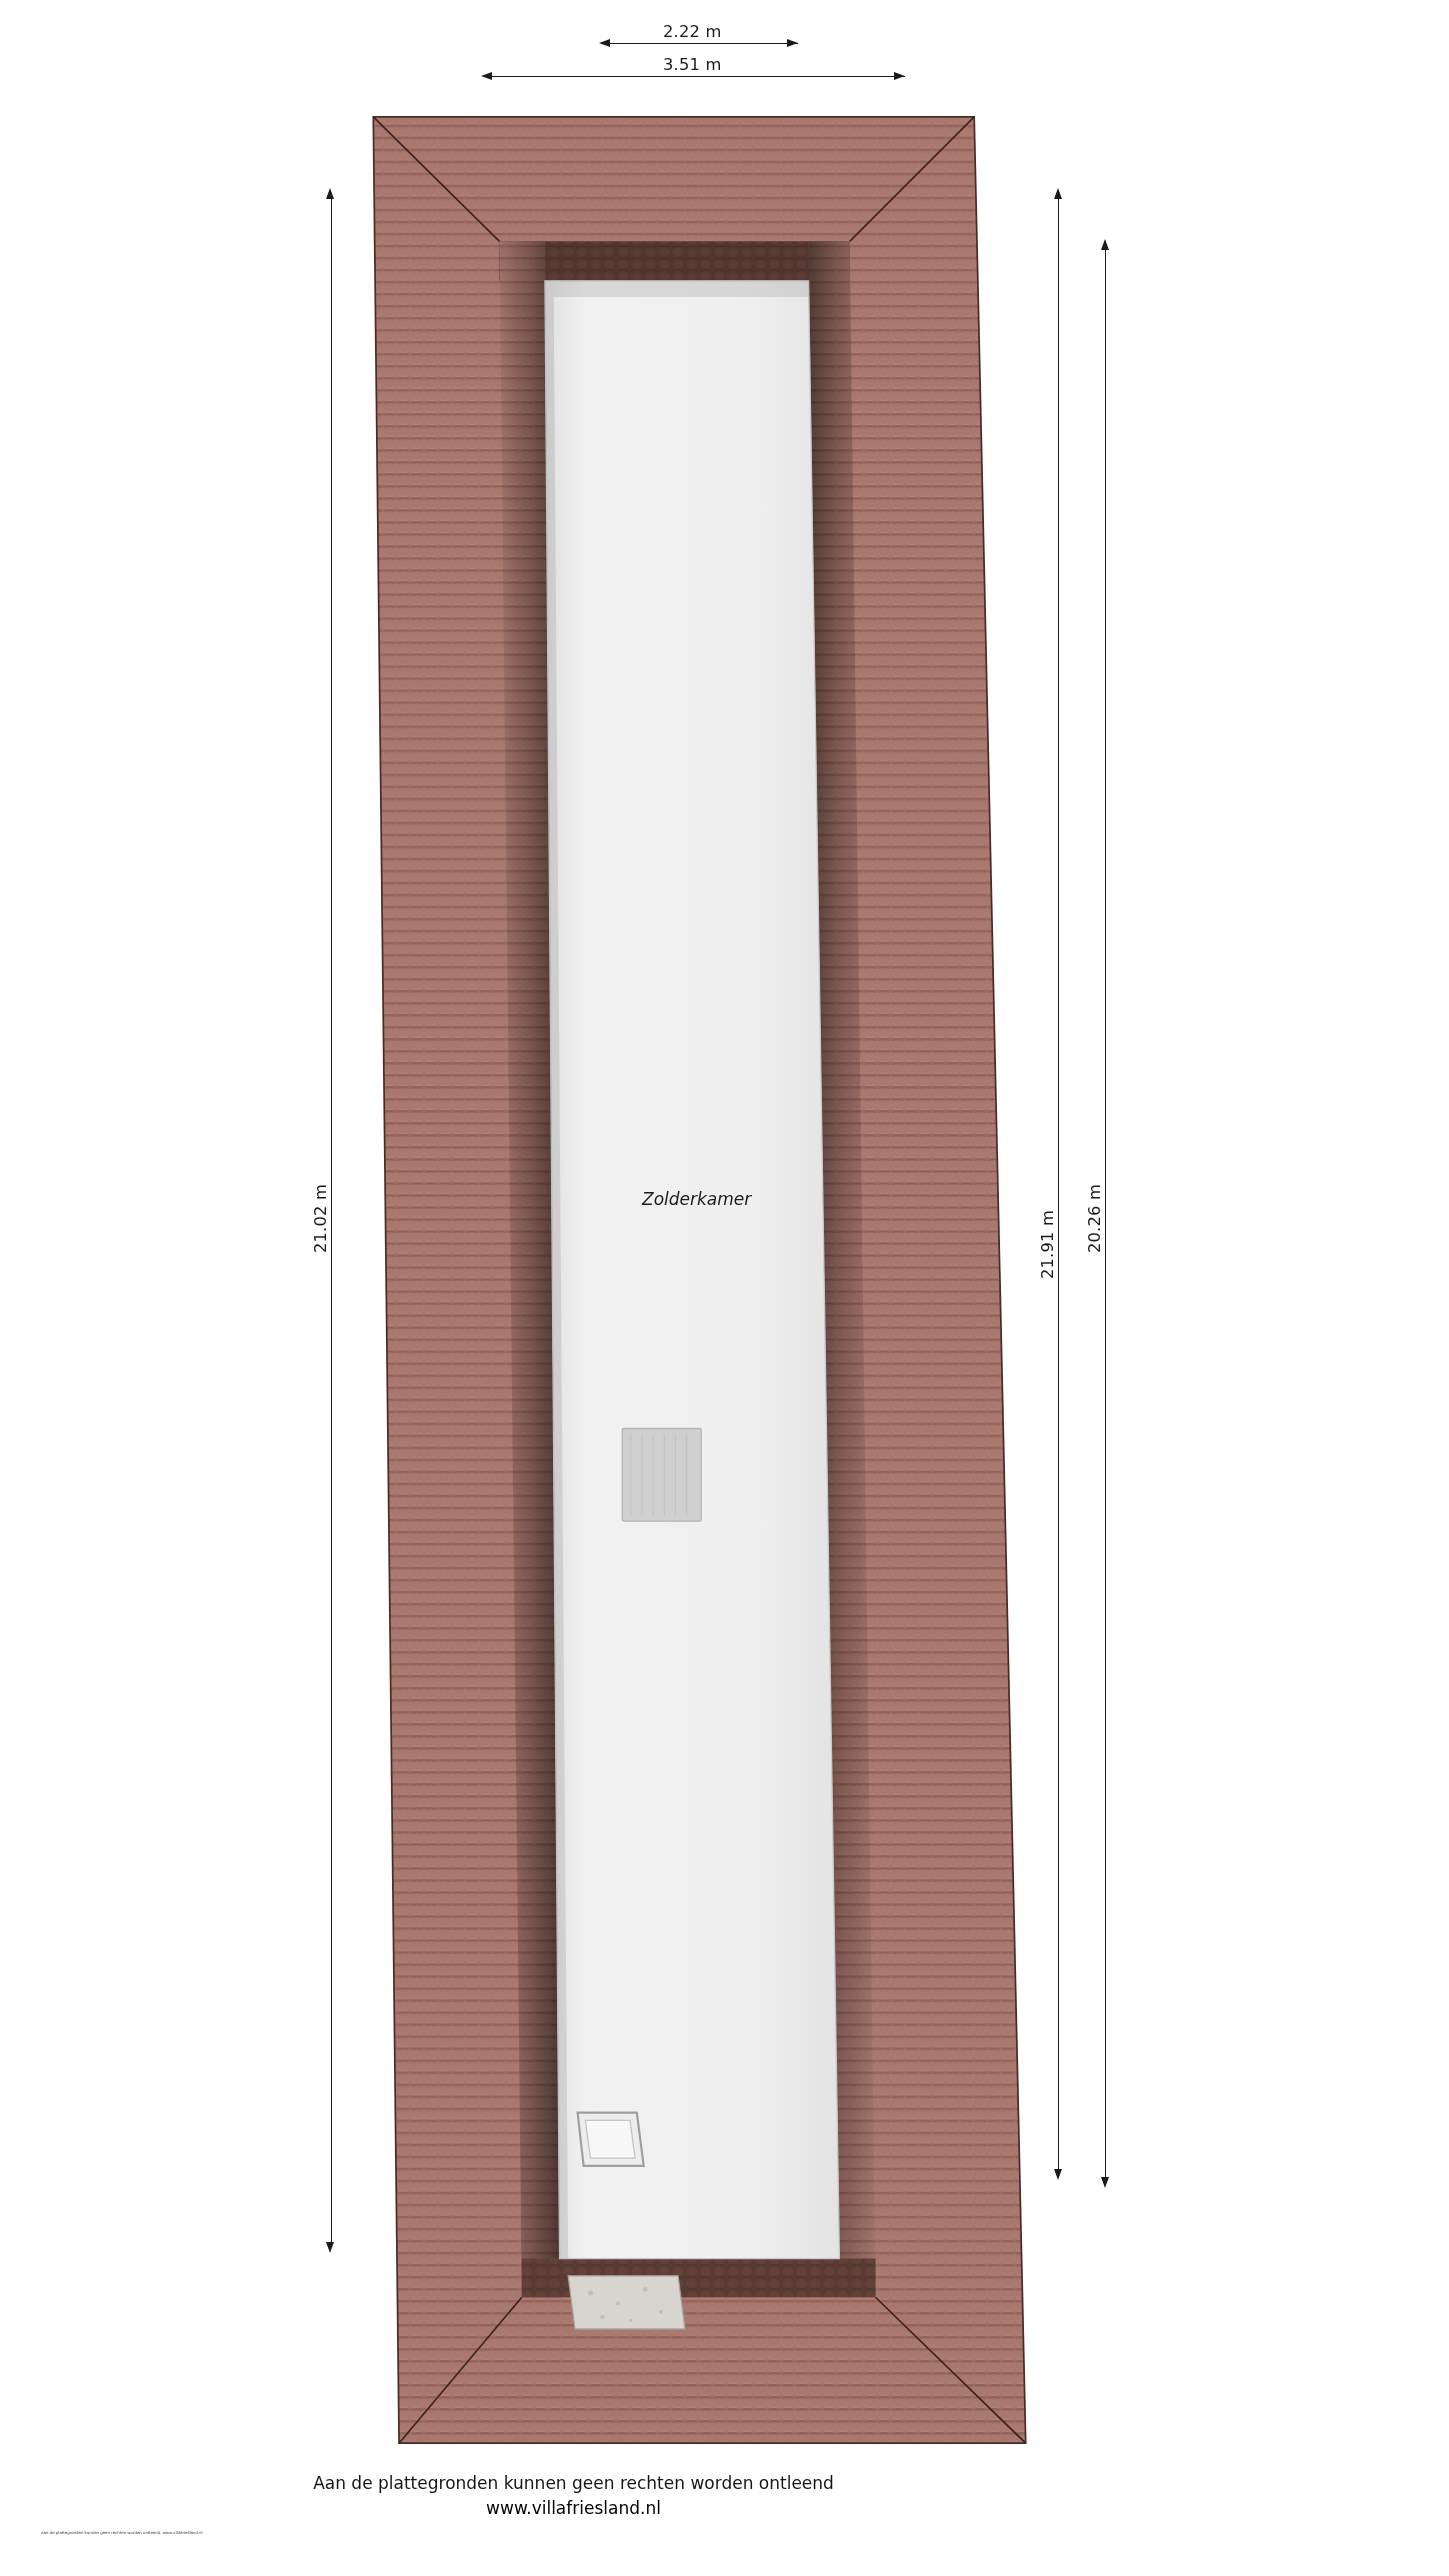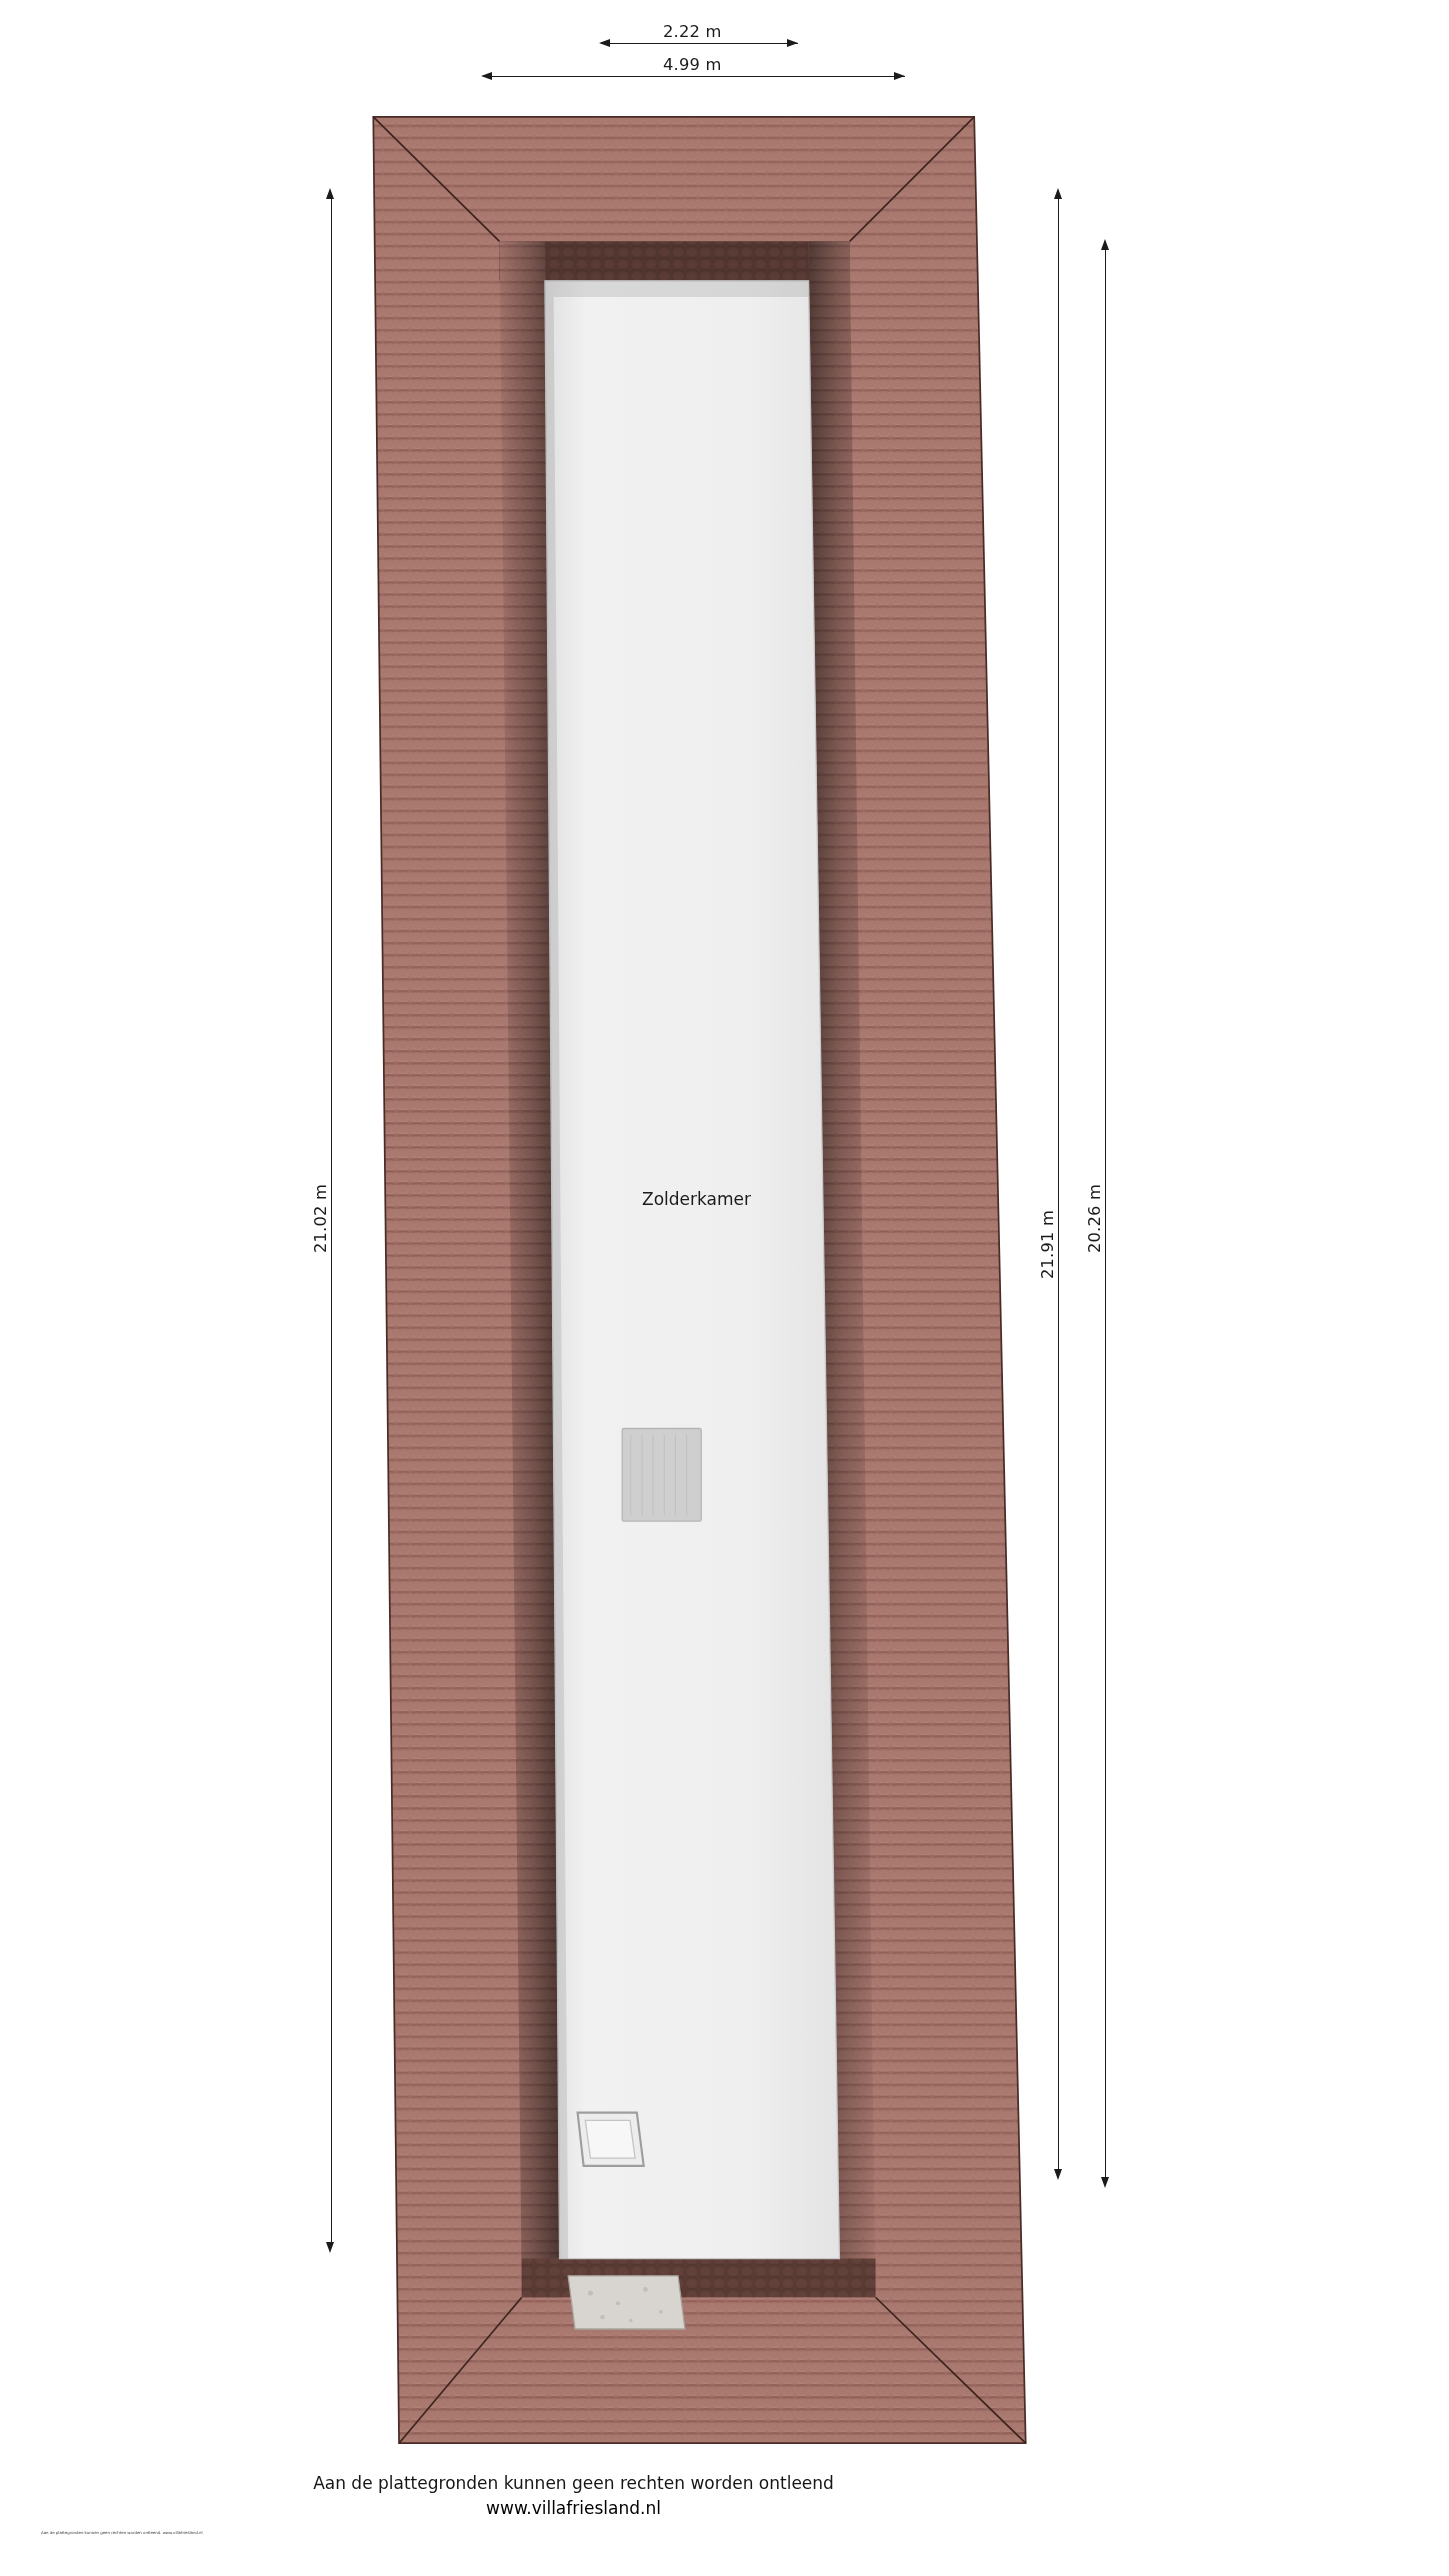--- a/index.html
+++ b/index.html
@@ -108,39 +108,40 @@
     line-height: 1.25;
     color: #3a3a3a;
     font-family: "DejaVu Sans", sans-serif;
   }
 
   .room-label {
     position: absolute;
     font-size: 17px;
     color: #1b1b1b;
     white-space: nowrap;
+    font-style: italic;
   }
 </style>
 </head>
 <body>
 
 <div class="stage">
 
   <div>
     <div class="dim-line-h" style="left:601px; top:43px; width:197px;"></div>
     <div class="arrow arrow-l" style="left:599px; top:39px;"></div>
     <div class="arrow arrow-r" style="left:787px; top:39px;"></div>
     <div class="dim-label" style="left:663px; top:21.5px;">2.22 m</div>
   </div>
 
   <div>
     <div class="dim-line-h" style="left:483px; top:76px; width:422px;"></div>
     <div class="arrow arrow-l" style="left:481px; top:72px;"></div>
     <div class="arrow arrow-r" style="left:894px; top:72px;"></div>
-    <div class="dim-label" style="left:663px; top:55px;">4.99 m</div>
+    <div class="dim-label" style="left:663px; top:55px;">3.51 m</div>
   </div>
 
   <div>
     <div class="dim-line-v" style="left:331px; top:194px; height:2052px;"></div>
     <div class="arrow arrow-u" style="left:326px; top:188px;"></div>
     <div class="arrow arrow-d" style="left:326px; top:2242px;"></div>
     <div class="dim-label vert" style="left:286px; top:1209px; transform:rotate(-90deg);">21.02 m</div>
   </div>
 
   <div>

